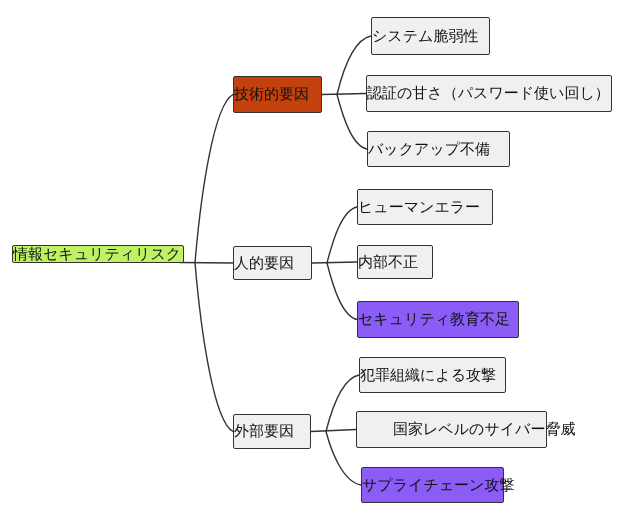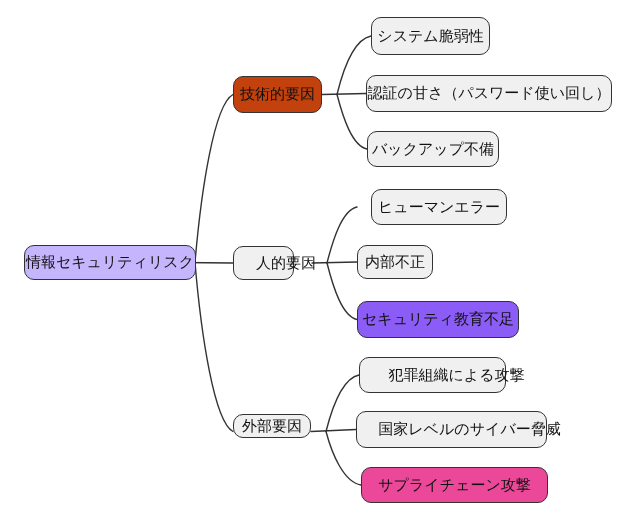--- a/index.html
+++ b/index.html
@@ -20,24 +20,23 @@
     left: 0;
     top: 0;
     width: 628px;
     height: 527px;
   }
   .mm-node {
     position: absolute;
     box-sizing: border-box;
     display: flex;
     align-items: center;
-    justify-content: center;
     background: #f0f0f0;
     border: 1.6px solid #333333;
-    border-radius: 10px;
+    border-radius: 2px;
     white-space: nowrap;
   }
   .mm-label {
     font-size: 15px;
     line-height: 1;
     color: #111111;
     letter-spacing: 0px;
   }
 </style>
 </head>
@@ -52,52 +51,52 @@
       <path d="M 180 262.5 L 233 263" stroke="#333333" stroke-width="1.4" fill="none" stroke-linecap="round"></path>
       <path d="M 327 263 C 333.0 239.5 342.0 210.4 357 207" stroke="#333333" stroke-width="1.4" fill="none" stroke-linecap="round"></path>
       <path d="M 312 263 L 357 262" stroke="#333333" stroke-width="1.4" fill="none" stroke-linecap="round"></path>
       <path d="M 327 263 C 333.0 286.7 342.0 316.1 357 319.5" stroke="#333333" stroke-width="1.4" fill="none" stroke-linecap="round"></path>
       <path d="M 195 262.5 C 201.0 333.5 214.0 421.4 233 431.5" stroke="#333333" stroke-width="1.4" fill="none" stroke-linecap="round"></path>
       <path d="M 326 431.5 C 332.0 407.8 342.5 378.4 359 375" stroke="#333333" stroke-width="1.4" fill="none" stroke-linecap="round"></path>
       <path d="M 311 431.5 L 356 429.5" stroke="#333333" stroke-width="1.4" fill="none" stroke-linecap="round"></path>
       <path d="M 326 431.5 C 332.0 454.0 343.5 481.8 361 485" stroke="#333333" stroke-width="1.4" fill="none" stroke-linecap="round"></path>
     </svg>
 
-<div class="mm-node" style="left: 24px; top: 245px; width: 172px; height: 35px; background: #c4b5fd; border-color: rgb(51, 51, 51);">
+<div class="mm-node" style="left: 12px; top: 245px; width: 172px; height: 18px; background: #bef264; border-color: rgb(51, 51, 51);">
       <span class="mm-label" style="color: rgb(17, 17, 17);">情報セキュリティリスク</span>
     </div>
     <div class="mm-node" style="left: 233px; top: 76px; width: 89px; height: 37px; background: #c2410c; border-color: rgb(51, 51, 51);">
       <span class="mm-label" style="color: rgb(17, 17, 17);">技術的要因</span>
     </div>
     <div class="mm-node" style="left: 371px; top: 17px; width: 119px; height: 38px; background: rgb(240, 240, 240); border-color: rgb(51, 51, 51);">
       <span class="mm-label" style="color: rgb(17, 17, 17);">システム脆弱性</span>
     </div>
     <div class="mm-node" style="left: 366px; top: 75px; width: 246px; height: 37px; background: rgb(240, 240, 240); border-color: rgb(51, 51, 51);">
       <span class="mm-label" style="color: rgb(17, 17, 17);">認証の甘さ（パスワード使い回し）</span>
     </div>
-    <div class="mm-node" style="left: 367px; top: 131px; width: 132px; height: 36px; background: rgb(240, 240, 240); border-color: rgb(51, 51, 51);">
+    <div class="mm-node" style="left: 367px; top: 131px; width: 143px; height: 36px; background: rgb(240, 240, 240); border-color: rgb(51, 51, 51);">
       <span class="mm-label" style="color: rgb(17, 17, 17);">バックアップ不備</span>
     </div>
-    <div class="mm-node" style="left: 233px; top: 246px; width: 61px; height: 34px; background: rgb(240, 240, 240); border-color: rgb(51, 51, 51); padding-left: 45px;">
+    <div class="mm-node" style="left: 233px; top: 246px; width: 79px; height: 34px; background: rgb(240, 240, 240); border-color: rgb(51, 51, 51);">
       <span class="mm-label" style="color: rgb(17, 17, 17);">人的要因</span>
     </div>
-    <div class="mm-node" style="left: 371px; top: 189px; width: 136px; height: 36px; background: rgb(240, 240, 240); border-color: rgb(51, 51, 51);">
+    <div class="mm-node" style="left: 357px; top: 189px; width: 136px; height: 36px; background: rgb(240, 240, 240); border-color: rgb(51, 51, 51);">
       <span class="mm-label" style="color: rgb(17, 17, 17);">ヒューマンエラー</span>
     </div>
     <div class="mm-node" style="left: 357px; top: 245px; width: 76px; height: 34px; background: rgb(240, 240, 240); border-color: rgb(51, 51, 51);">
       <span class="mm-label" style="color: rgb(17, 17, 17);">内部不正</span>
     </div>
     <div class="mm-node" style="left: 357px; top: 301px; width: 162px; height: 37px; background: #8b5cf6; border-color: rgb(51, 51, 51);">
       <span class="mm-label" style="color: rgb(17, 17, 17);">セキュリティ教育不足</span>
     </div>
-    <div class="mm-node" style="left: 233px; top: 414px; width: 78px; height: 24px; background: rgb(240, 240, 240); border-color: rgb(51, 51, 51);">
+    <div class="mm-node" style="left: 233px; top: 414px; width: 78px; height: 35px; background: rgb(240, 240, 240); border-color: rgb(51, 51, 51);">
       <span class="mm-label" style="color: rgb(17, 17, 17);">外部要因</span>
     </div>
     <div class="mm-node" style="left: 359px; top: 357px; width: 147px; height: 36px; background: rgb(240, 240, 240); border-color: rgb(51, 51, 51);">
-      <span class="mm-label" style="color: rgb(17, 17, 17); margin-left: 48px;">犯罪組織による攻撃</span>
+      <span class="mm-label" style="color: rgb(17, 17, 17);">犯罪組織による攻撃</span>
     </div>
     <div class="mm-node" style="left: 356px; top: 411px; width: 191px; height: 37px; background: rgb(240, 240, 240); border-color: rgb(51, 51, 51); padding-left: 36px;">
       <span class="mm-label" style="color: rgb(17, 17, 17);">国家レベルのサイバー脅威</span>
     </div>
-    <div class="mm-node" style="left: 361px; top: 467px; width: 187px; height: 36px; background: #ec4899; border-color: rgb(51, 51, 51);">
+    <div class="mm-node" style="left: 361px; top: 467px; width: 143px; height: 36px; background: #8b5cf6; border-color: rgb(51, 51, 51);">
       <span class="mm-label" style="color: rgb(17, 17, 17);">サプライチェーン攻撃</span>
     </div>
   </div>
 
 </body></html>

